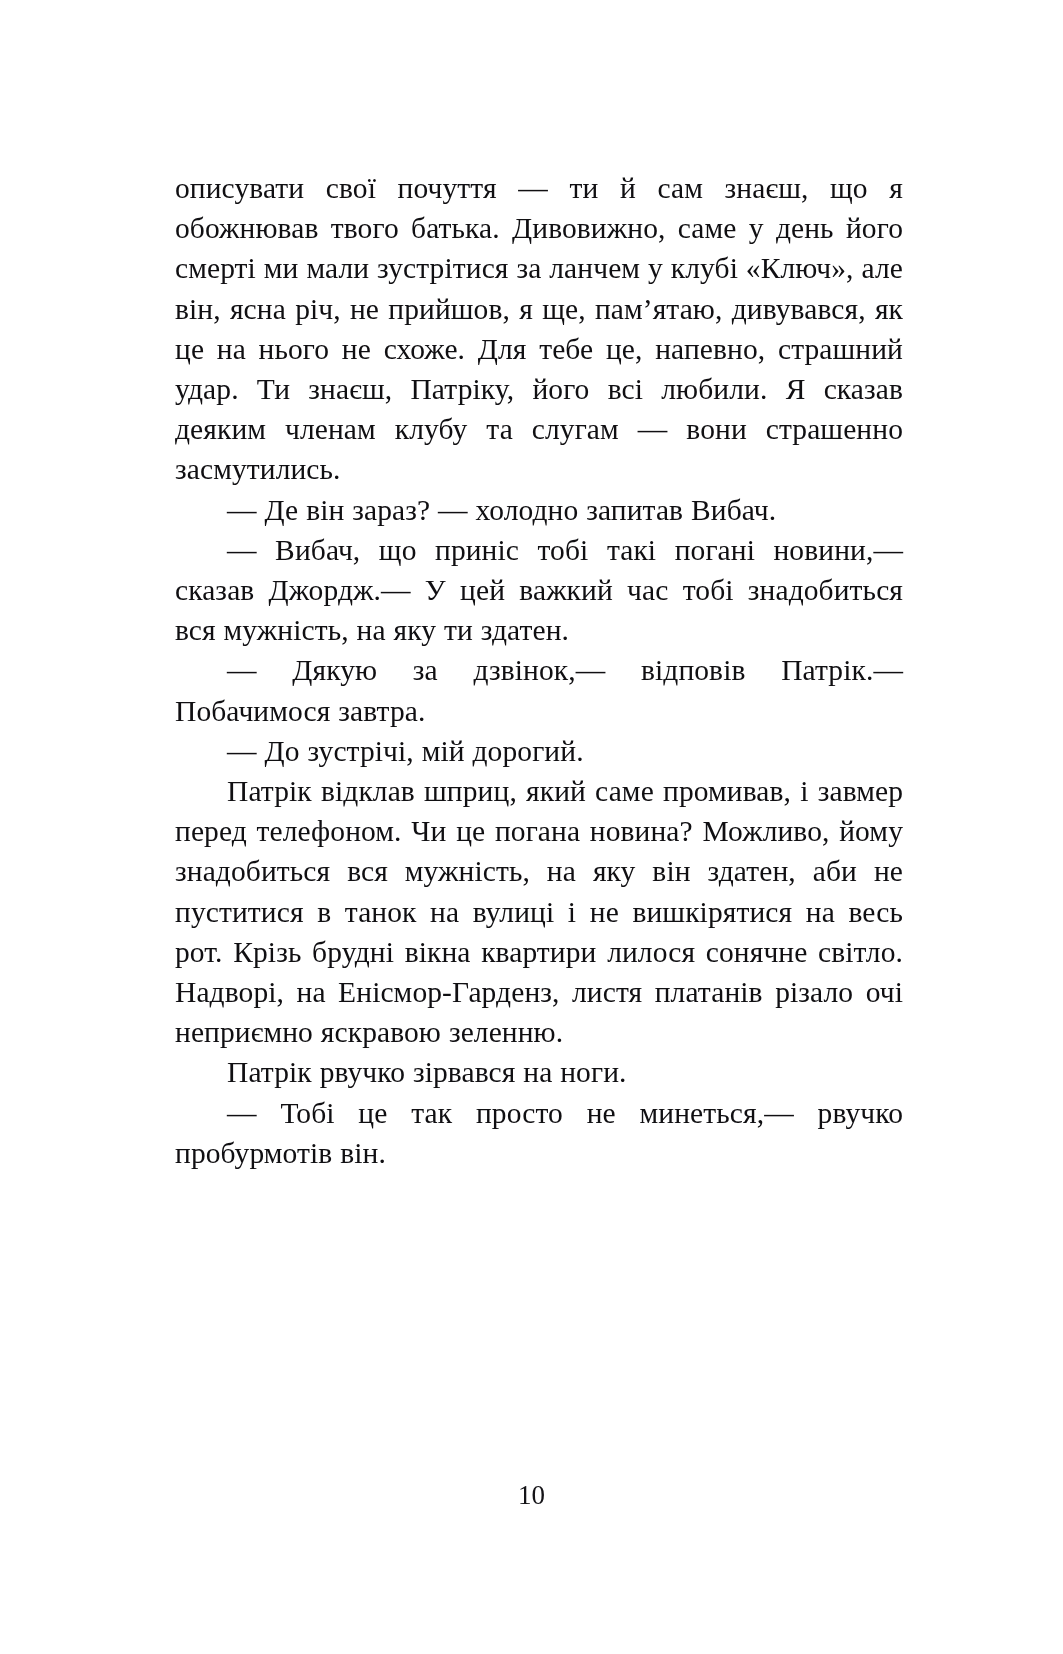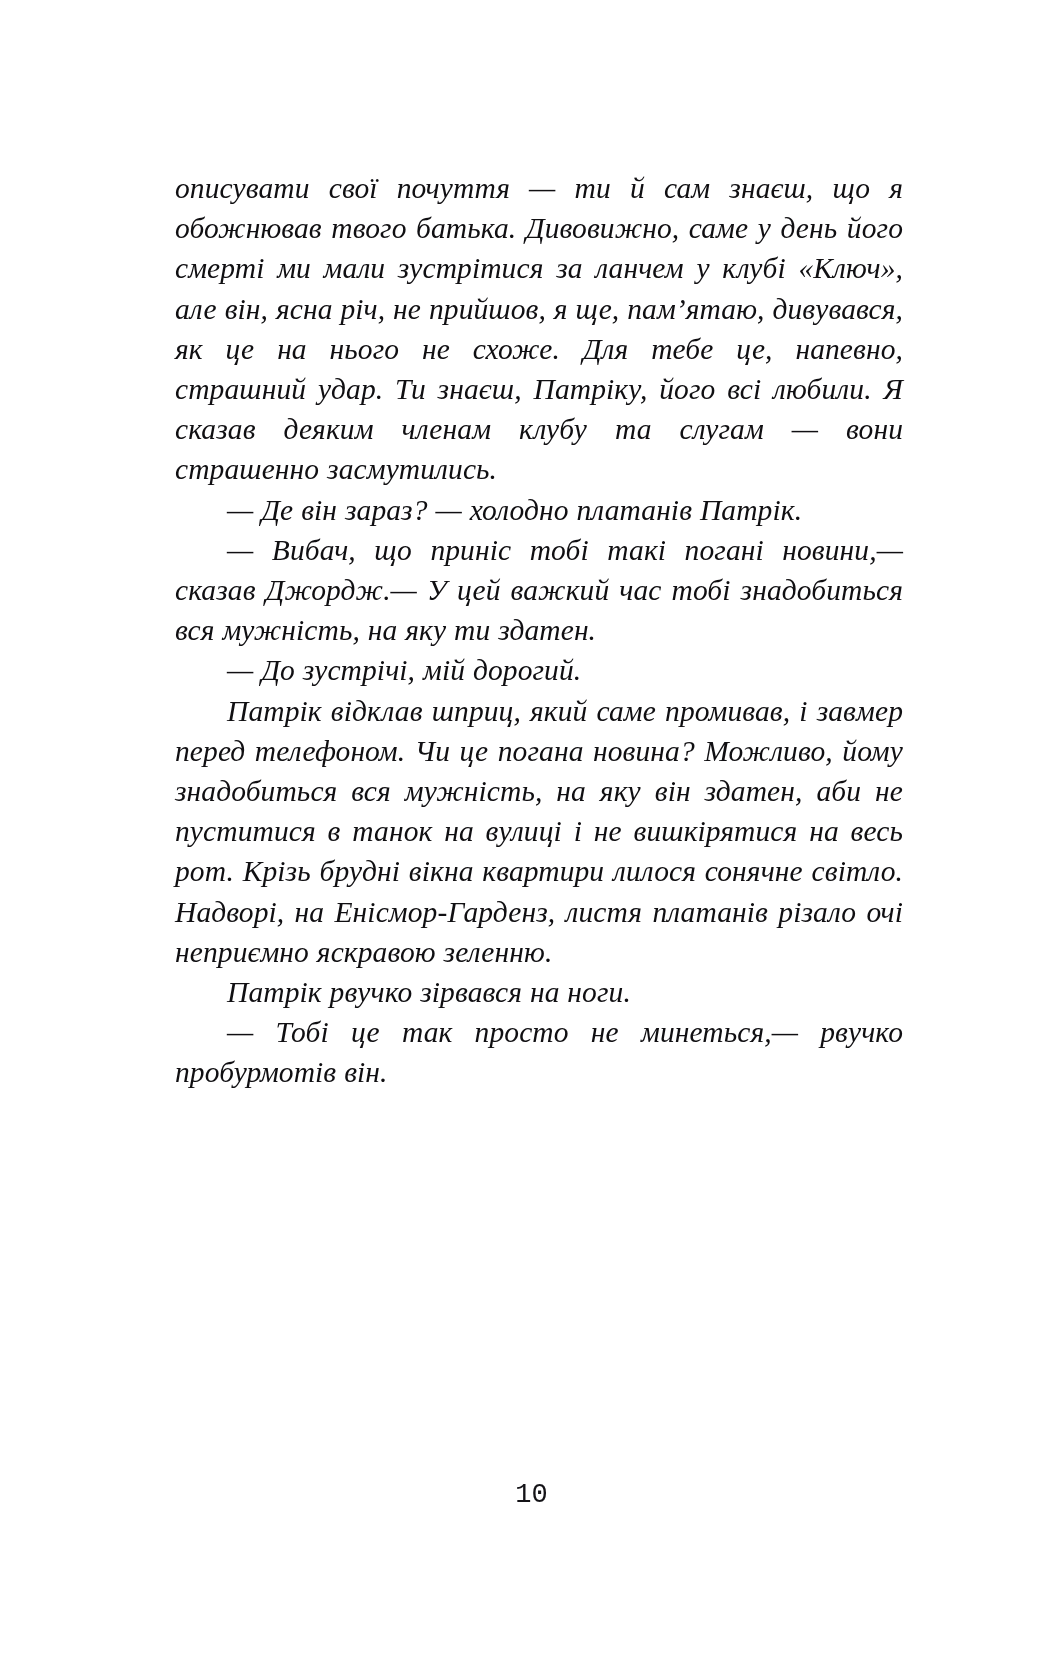--- a/index.html
+++ b/index.html
@@ -14,21 +14,20 @@
     background: #ffffff;
     overflow: hidden;
     font-family: "Liberation Serif", "DejaVu Serif", serif;
     color: #111013;
   }
   .text-block {
     position: absolute;
     left: 175px;
     top: 168px;
     width: 728px;
-    font-style: italic;
   }
   p.para {
     margin: 0;
     padding: 0;
     font-size: 29.5px;
     line-height: 40.2px;
     text-align: justify;
     text-justify: inter-word;
     -webkit-hyphens: none;
     hyphens: none;
@@ -45,38 +44,39 @@
   
   .folio {
     position: absolute;
     left: 0;
     right: 0;
     top: 1480px;
     text-align: center;
     font-size: 27px;
     line-height: 30px;
     color: #141317;
-    font-family: Liberation Mono, monospace;
+    font-family: Liberation Serif, serif;
   }
 </style>
 </head>
 <body>
 
 <div class="page">
 
   <div class="text-block">
 
     <p class="para cont">описувати свої почуття — ти й сам знаєш, що я обожнював твого батька. Дивовижно, саме у день його смерті ми мали зустрітися за ланчем у клубі «Ключ», але він, ясна річ, не прийшов, я ще, пам’ятаю, дивувався, як це на нього не схоже. Для тебе це, напевно, страшний удар. Ти знаєш, Патріку, його всі любили. Я сказав деяким членам клубу та слугам — вони страшенно засмутились.</p>
 
-    <p class="para indent">— Де він зараз? — холодно платанів Патрік.</p>
+    <p class="para indent">— Де він зараз? — холодно запитав Вибач.</p>
 
 
 
     <p class="para indent">— Вибач, що приніс тобі такі погані новини,— сказав Джордж.— У цей важкий час тобі знадобиться вся мужність, на яку ти здатен.</p>
 
+    <p class="para indent">— Дякую за дзвінок,— відповів Патрік.— Побачимося завтра.</p>
 
     <p class="para indent">— До зустрічі, мій дорогий.</p>
 
     <p class="para indent">Патрік відклав шприц, який саме промивав, і завмер перед телефоном. Чи це погана новина? Можливо, йому знадобиться вся мужність, на яку він здатен, аби не пуститися в танок на вулиці і не вишкірятися на весь рот. Крізь брудні вікна квартири лилося сонячне світло. Надворі, на Енісмор-Гарденз, листя платанів різало очі неприємно яскравою зеленню.</p>
 
     <p class="para indent">Патрік рвучко зірвався на ноги.</p>
 
     <p class="para indent">— Тобі це так просто не минеться,— рвучко пробурмотів він.</p>
 
   </div>

